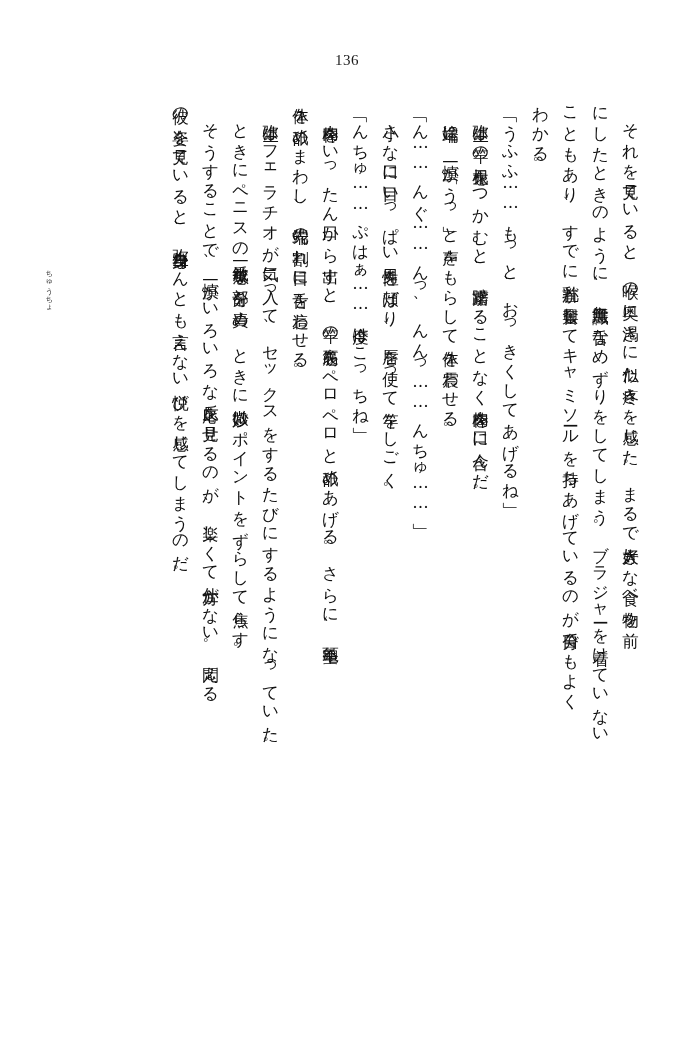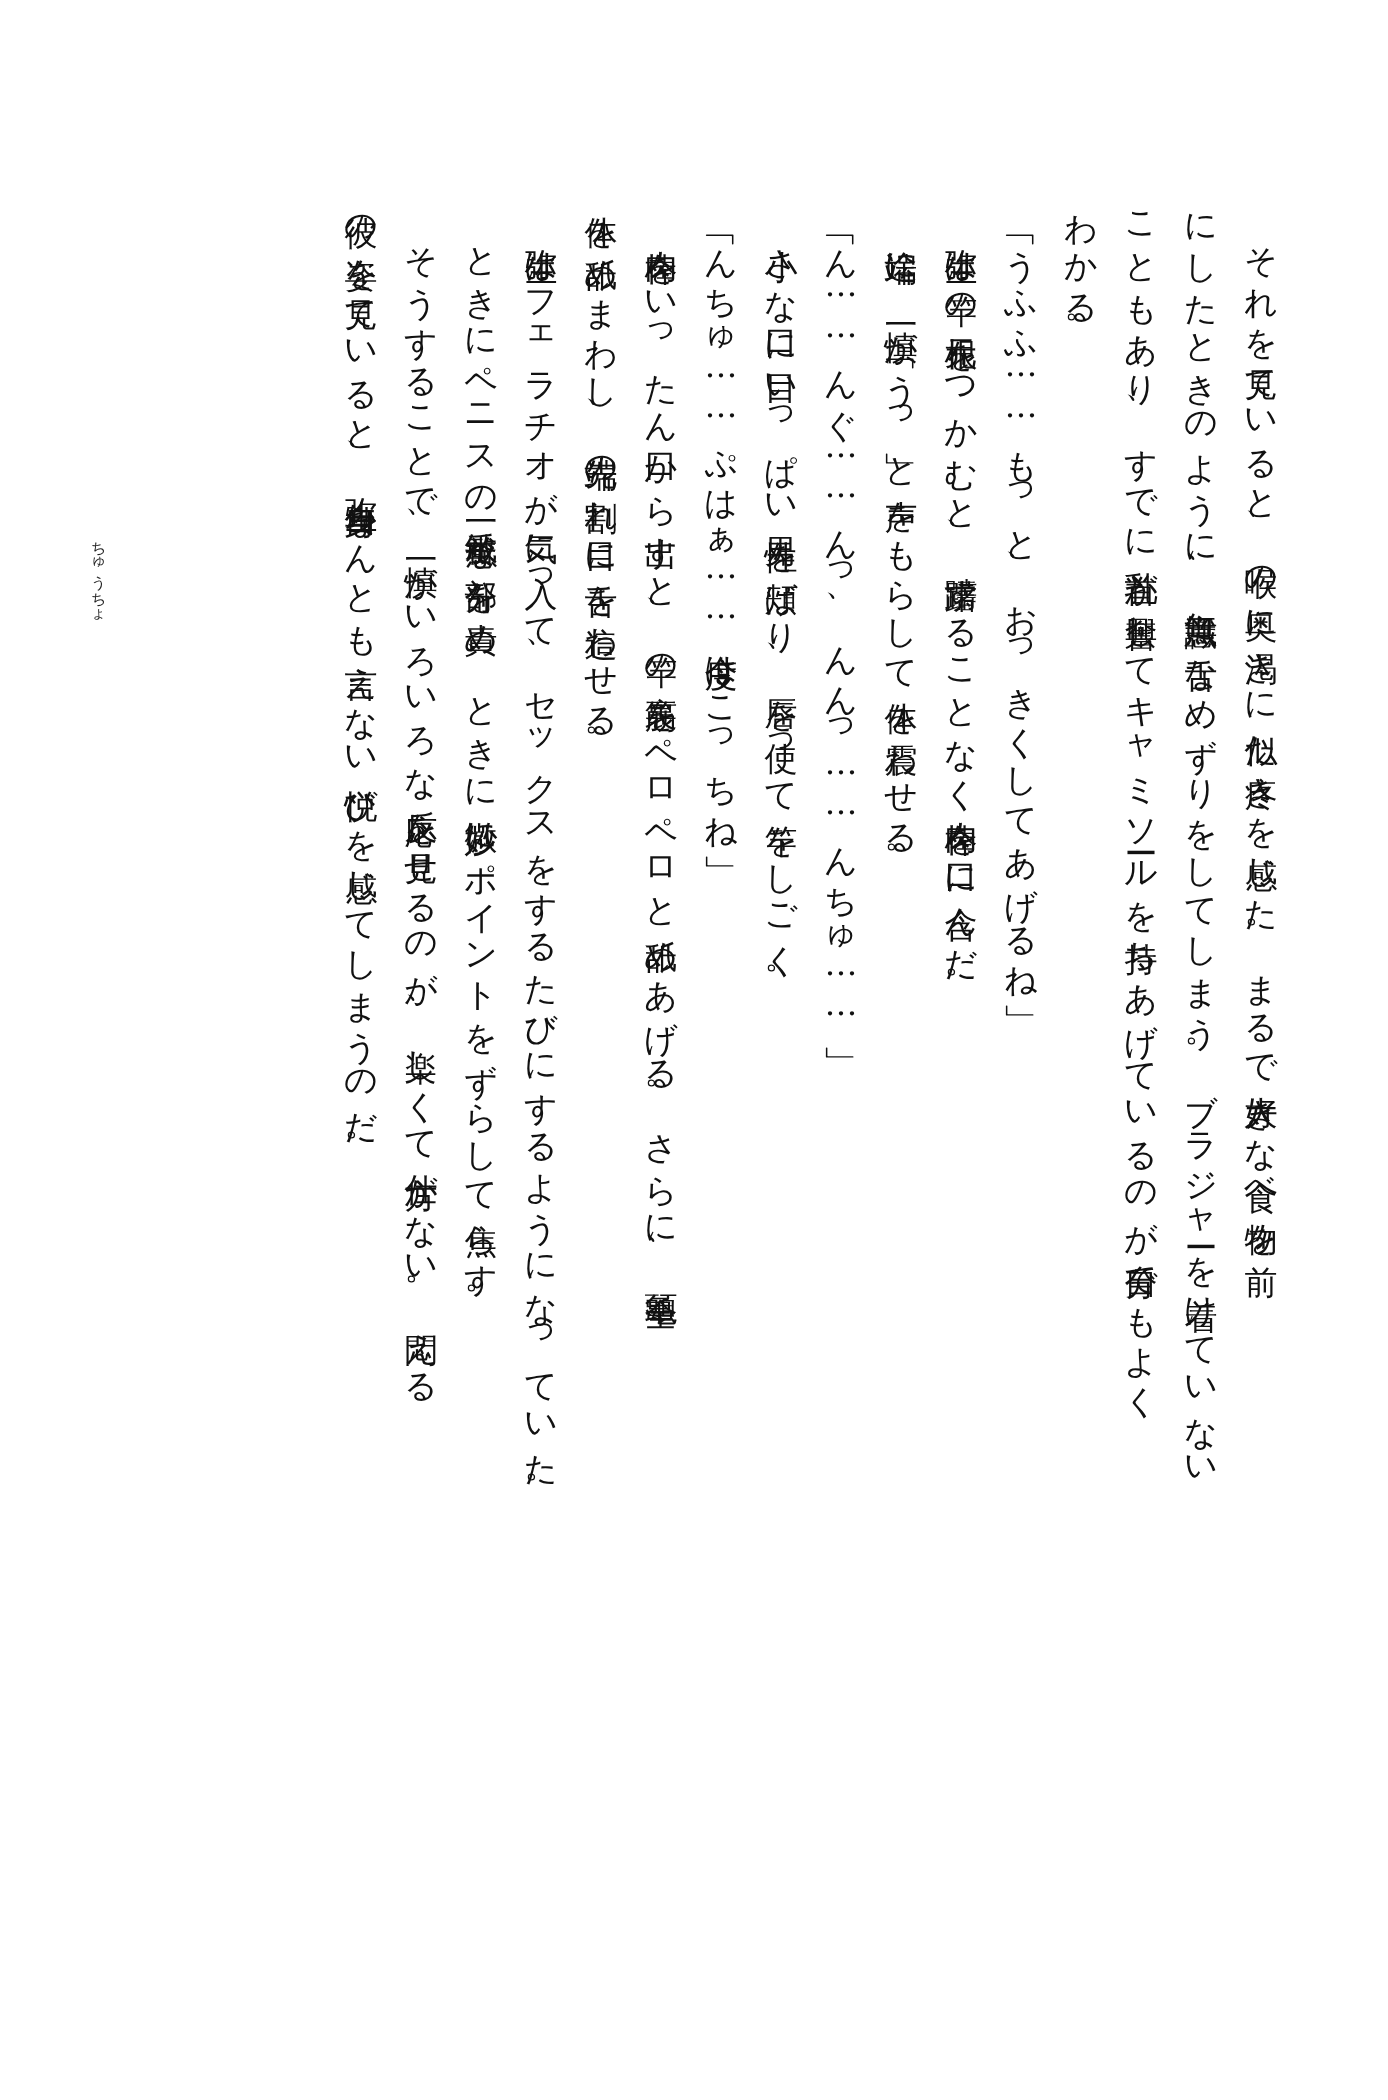--- a/index.html
+++ b/index.html
@@ -73,20 +73,21 @@
     text-orientation: upright;
     color: #222;
     white-space: nowrap;
   }
 </style>
 </head>
 <body>
 
 <div class="page">
 
+  <div class="page-number">136</div>
 
   <div class="text-block">
     <div class="vcol indent">それを見ていると、喉の奥に渇きに似た疼きを感じた。まるで大好きな食べ物を前</div>
     <div class="vcol">にしたときのように、無意識に舌なめずりをしてしまう。ブラジャーを着けていない</div>
     <div class="vcol">こともあり、すでに乳首が興奮してキャミソールを持ちあげているのが自分でもよく</div>
     <div class="vcol">わかる。</div>
     <div class="vcol indent">「うふふ……もっと、おっきくしてあげるね」</div>
     <div class="vcol indent">
       <span>弥生は竿の根元をつかむと、躊躇することなく肉棒を口に含んだ。</span>
       <span class="ruby-text" style="top:170px;">ちゅうちょ</span>

